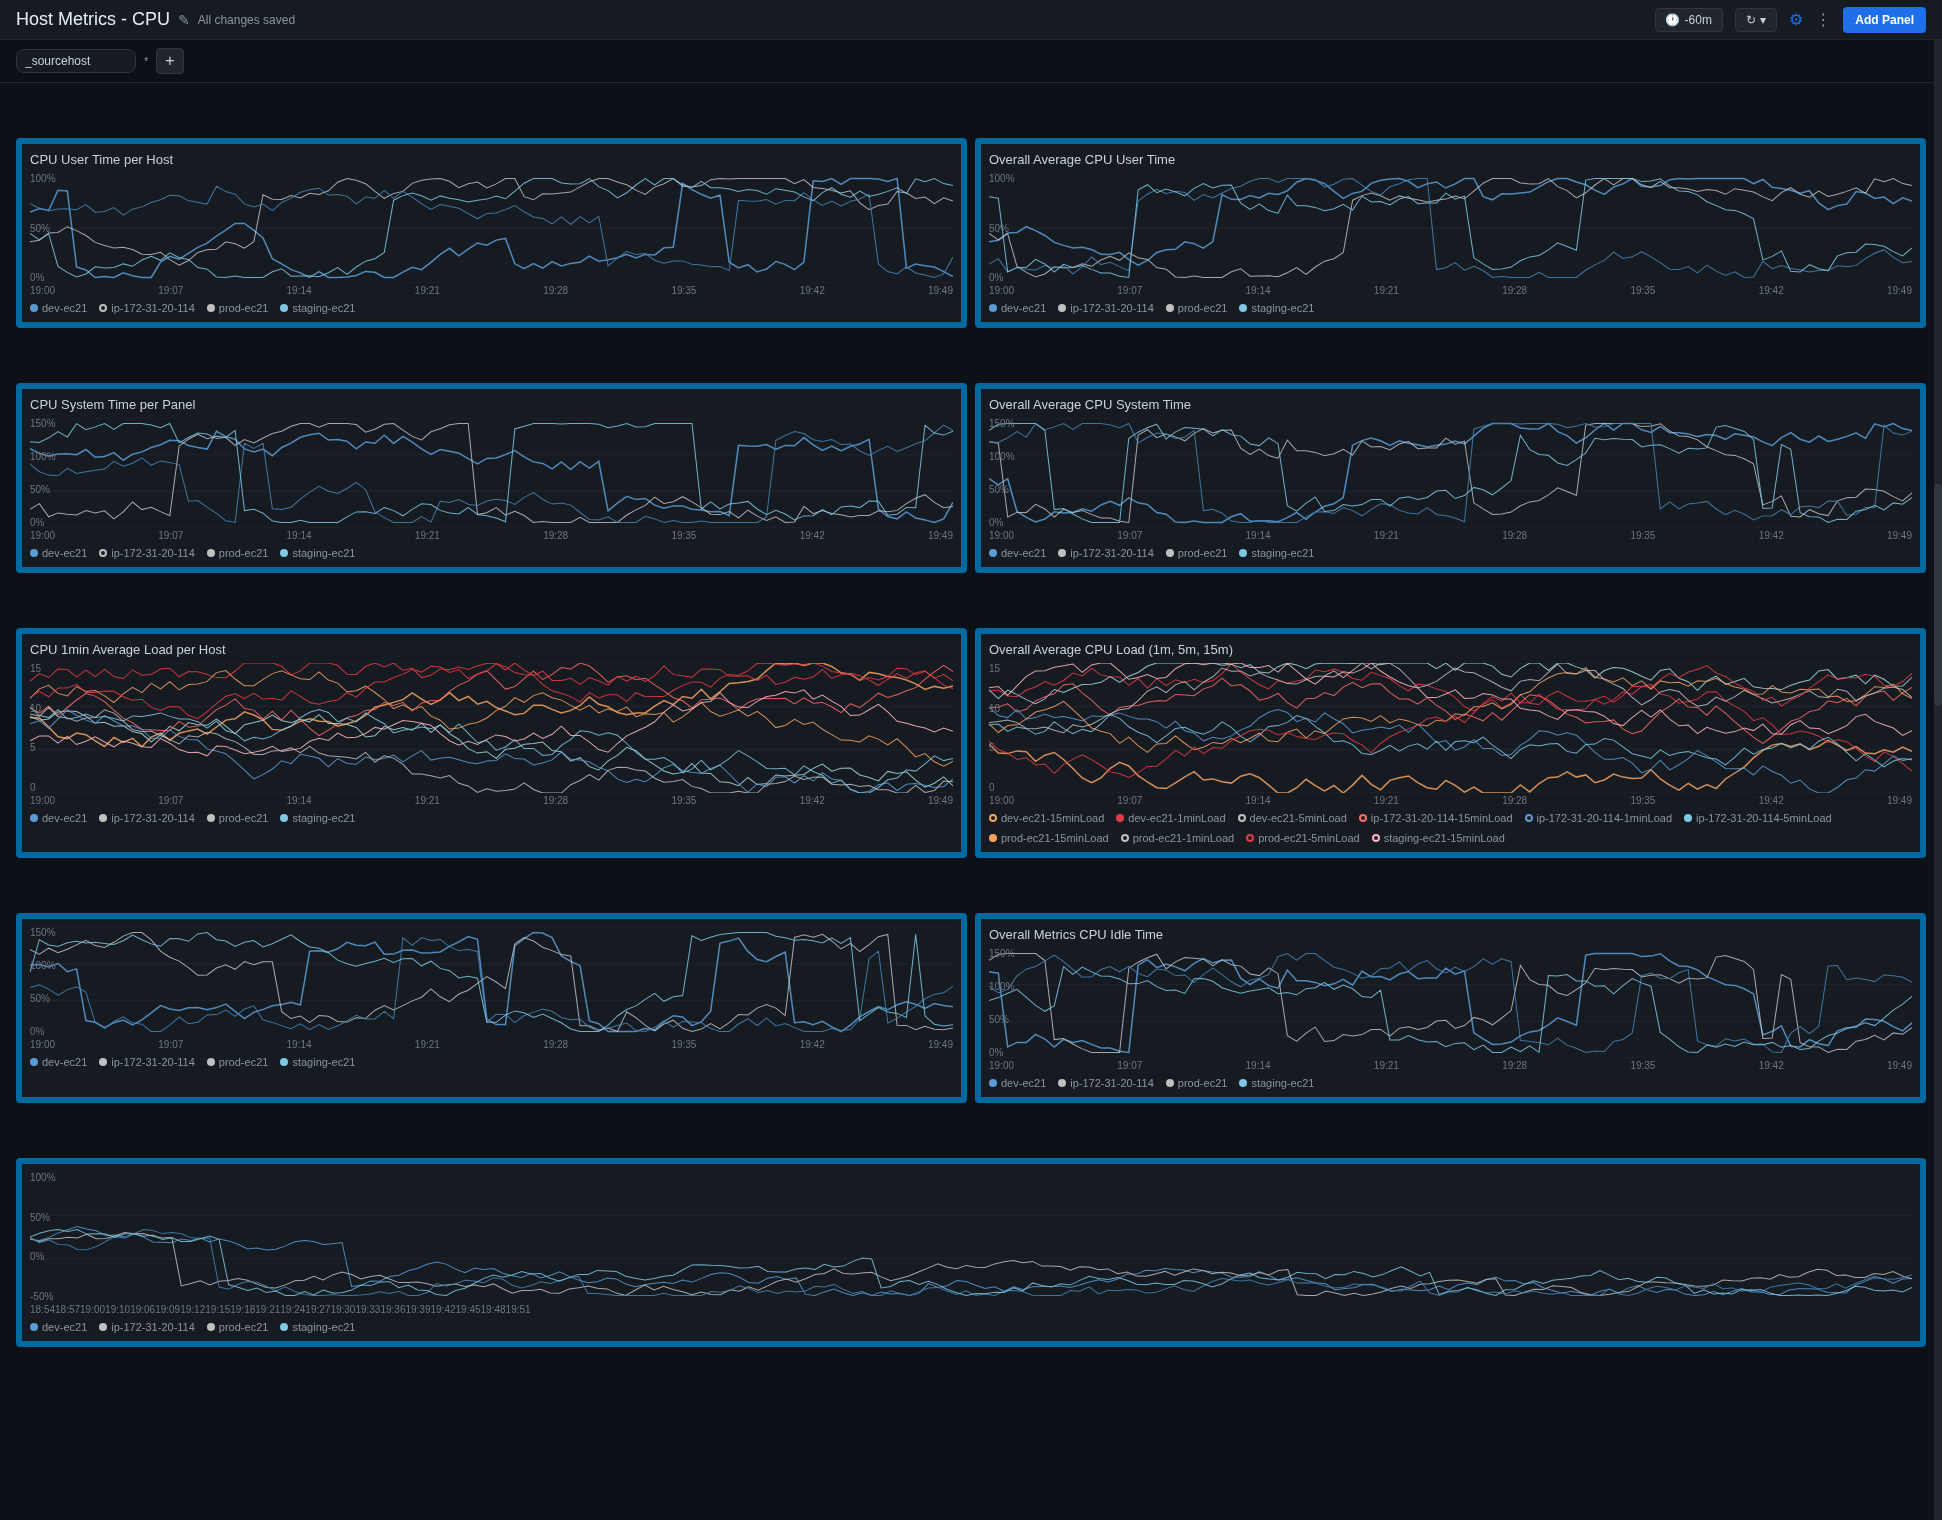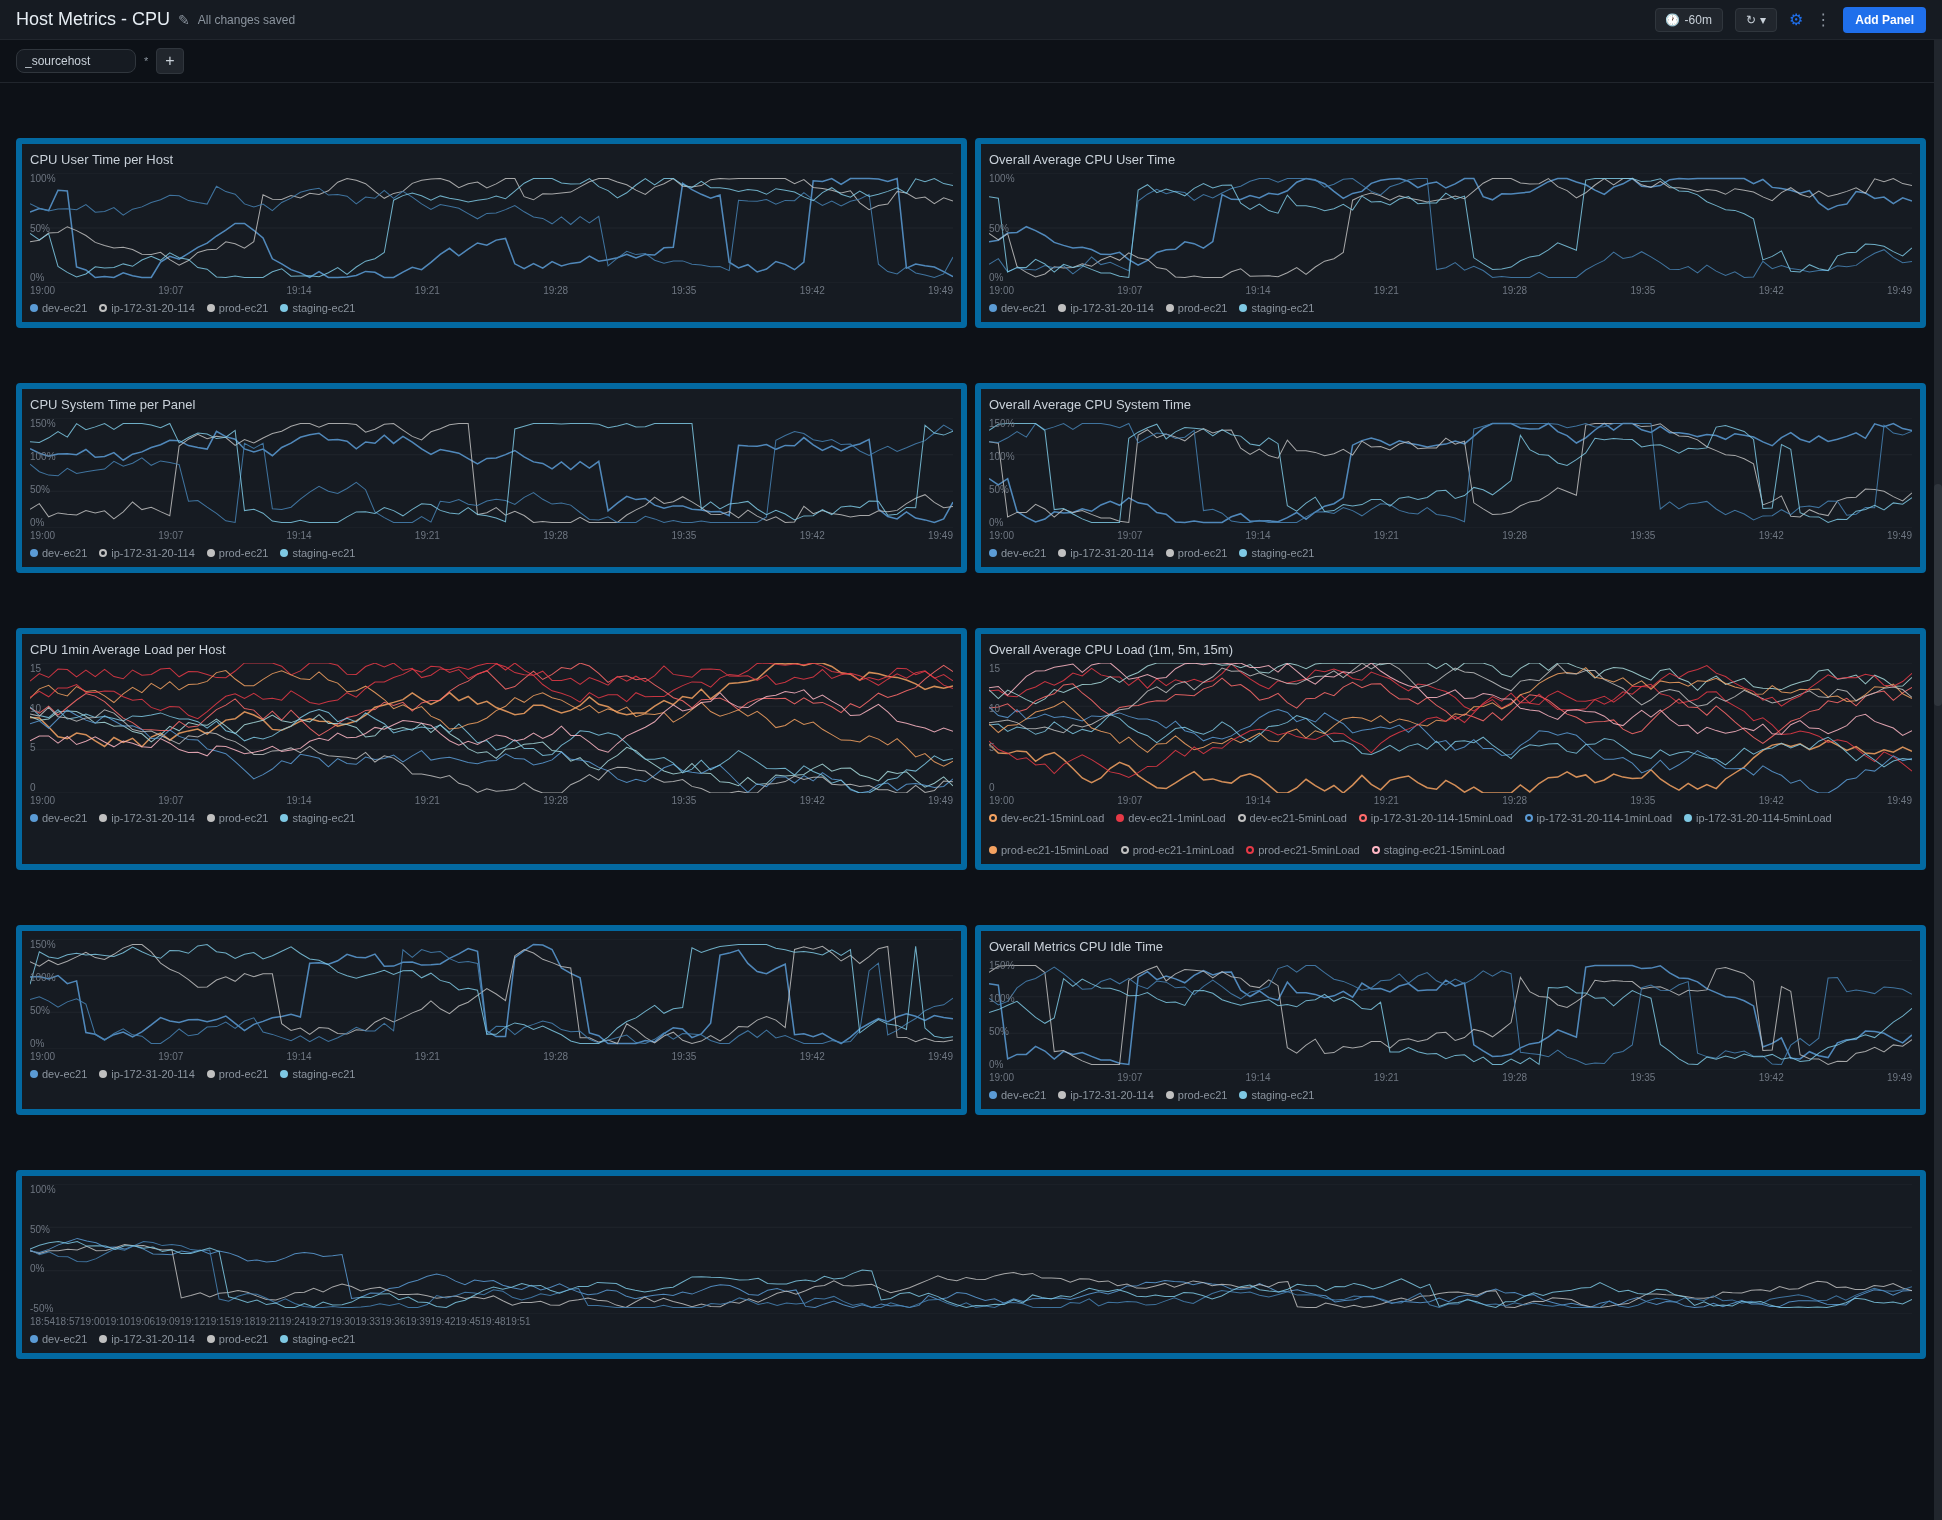--- a/index.html
+++ b/index.html
@@ -141,21 +141,21 @@
     }
     .panel-title {
       font-size: 13px;
       font-weight: 500;
       color: #c9d1d9;
       margin-bottom: 6px;
     }
     .legend {
       display: flex;
       flex-wrap: wrap;
-      gap: 20px 12px;
+      gap: 8px 12px;
       margin-top: 6px;
       font-size: 11px;
       color: #8b949e;
     }
     .legend-item {
       display: flex;
       align-items: center;
       gap: 4px;
     }
     .legend-dot {

